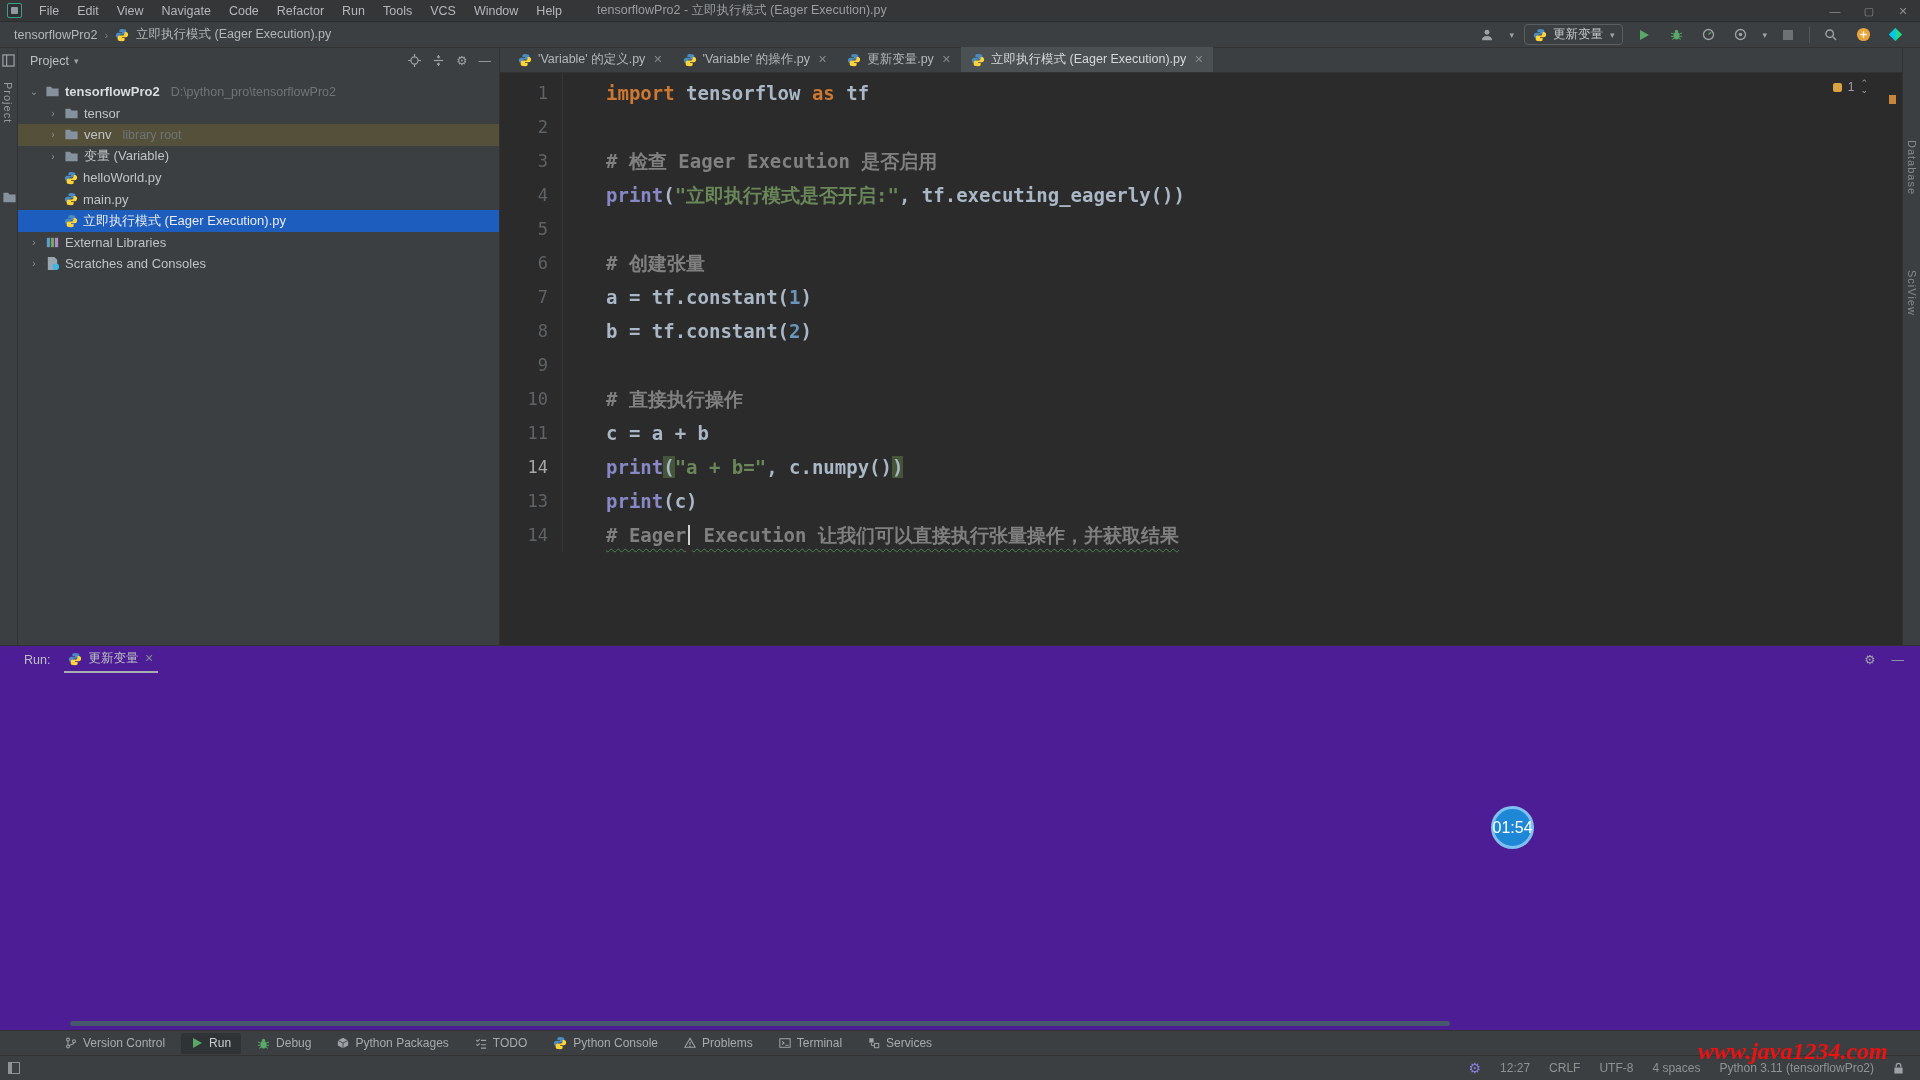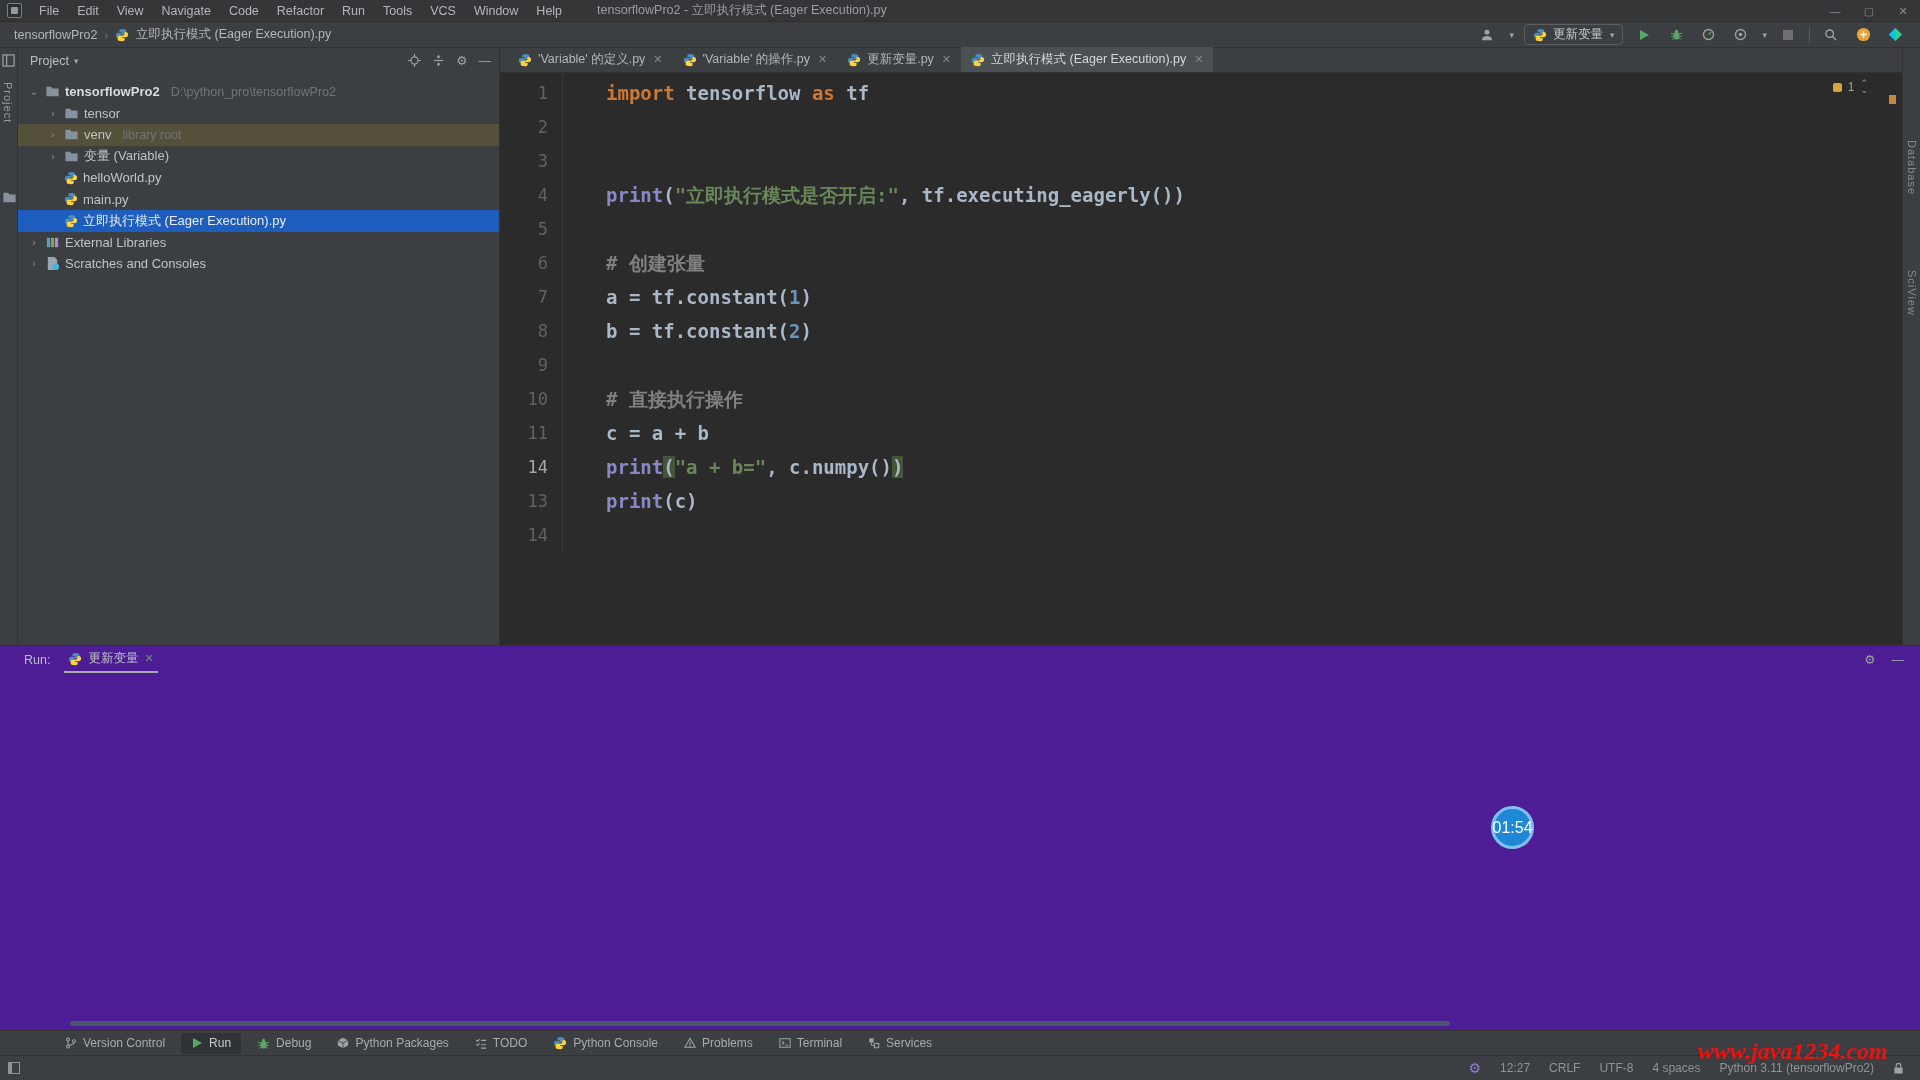--- a/index.html
+++ b/index.html
@@ -392,32 +392,32 @@
           </svg>
         </span>
         <span>立即执行模式 (Eager Execution).py</span>
         <span class="x">✕</span>
       </div>
     </div>
   <div id="code">
       <div class="gutter-sep"></div>
       <div class="cline"><span class="ln">1</span><span class="ctext"><span class="tk-k">import</span><span class="tk-t"> tensorflow </span><span class="tk-k">as</span><span class="tk-t"> tf</span></span></div>
       <div class="cline"><span class="ln">2</span><span class="ctext"></span></div>
-      <div class="cline"><span class="ln">3</span></div>
+      <div class="cline"><span class="ln">3</span><span class="ctext"><span class="tk-c"># 检查 Eager Execution 是否启用</span></span></div>
       <div class="cline"><span class="ln">4</span><span class="ctext"><span class="tk-b">print</span><span class="tk-t">(</span><span class="tk-s">"立即执行模式是否开启:"</span><span class="tk-t">, tf.executing_eagerly())</span></span></div>
       <div class="cline"><span class="ln">5</span><span class="ctext"></span></div>
       <div class="cline"><span class="ln">6</span><span class="ctext"><span class="tk-c"># 创建张量</span></span></div>
       <div class="cline"><span class="ln">7</span><span class="ctext"><span class="tk-t">a = tf.constant(</span><span class="tk-n">1</span><span class="tk-t">)</span></span></div>
       <div class="cline"><span class="ln">8</span><span class="ctext"><span class="tk-t">b = tf.constant(</span><span class="tk-n">2</span><span class="tk-t">)</span></span></div>
       <div class="cline"><span class="ln">9</span><span class="ctext"></span></div>
       <div class="cline"><span class="ln">10</span><span class="ctext"><span class="tk-c"># 直接执行操作</span></span></div>
       <div class="cline"><span class="ln">11</span><span class="ctext"><span class="tk-t">c = a + b</span></span></div>
       <div class="cline current"><span class="ln">14</span><span class="ctext"><span class="tk-b">print</span><span class="tk-hb">(</span><span class="tk-s">"a + b="</span><span class="tk-t">, c.numpy()</span><span class="tk-hb">)</span></span></div>
       <div class="cline"><span class="ln">13</span><span class="ctext"><span class="tk-b">print</span><span class="tk-t">(c)</span></span></div>
-      <div class="cline"><span class="ln">14</span></div>
+      <div class="cline"><span class="ln">14</span><span class="ctext"><span class="tk-cu"># Eager</span><span class="caret"></span><span class="tk-cu"> Execution 让我们可以直接执行张量操作，并获取结果</span></span></div>
     </div>
   <div id="inspection">
     <span class="warn-dot"></span>
     <span>1</span>
     <span id="insp-chevrons">
         <span>⌃</span>
         <span>⌄</span>
       </span>
   </div>
   <div id="ed-scroll-mark"></div>

